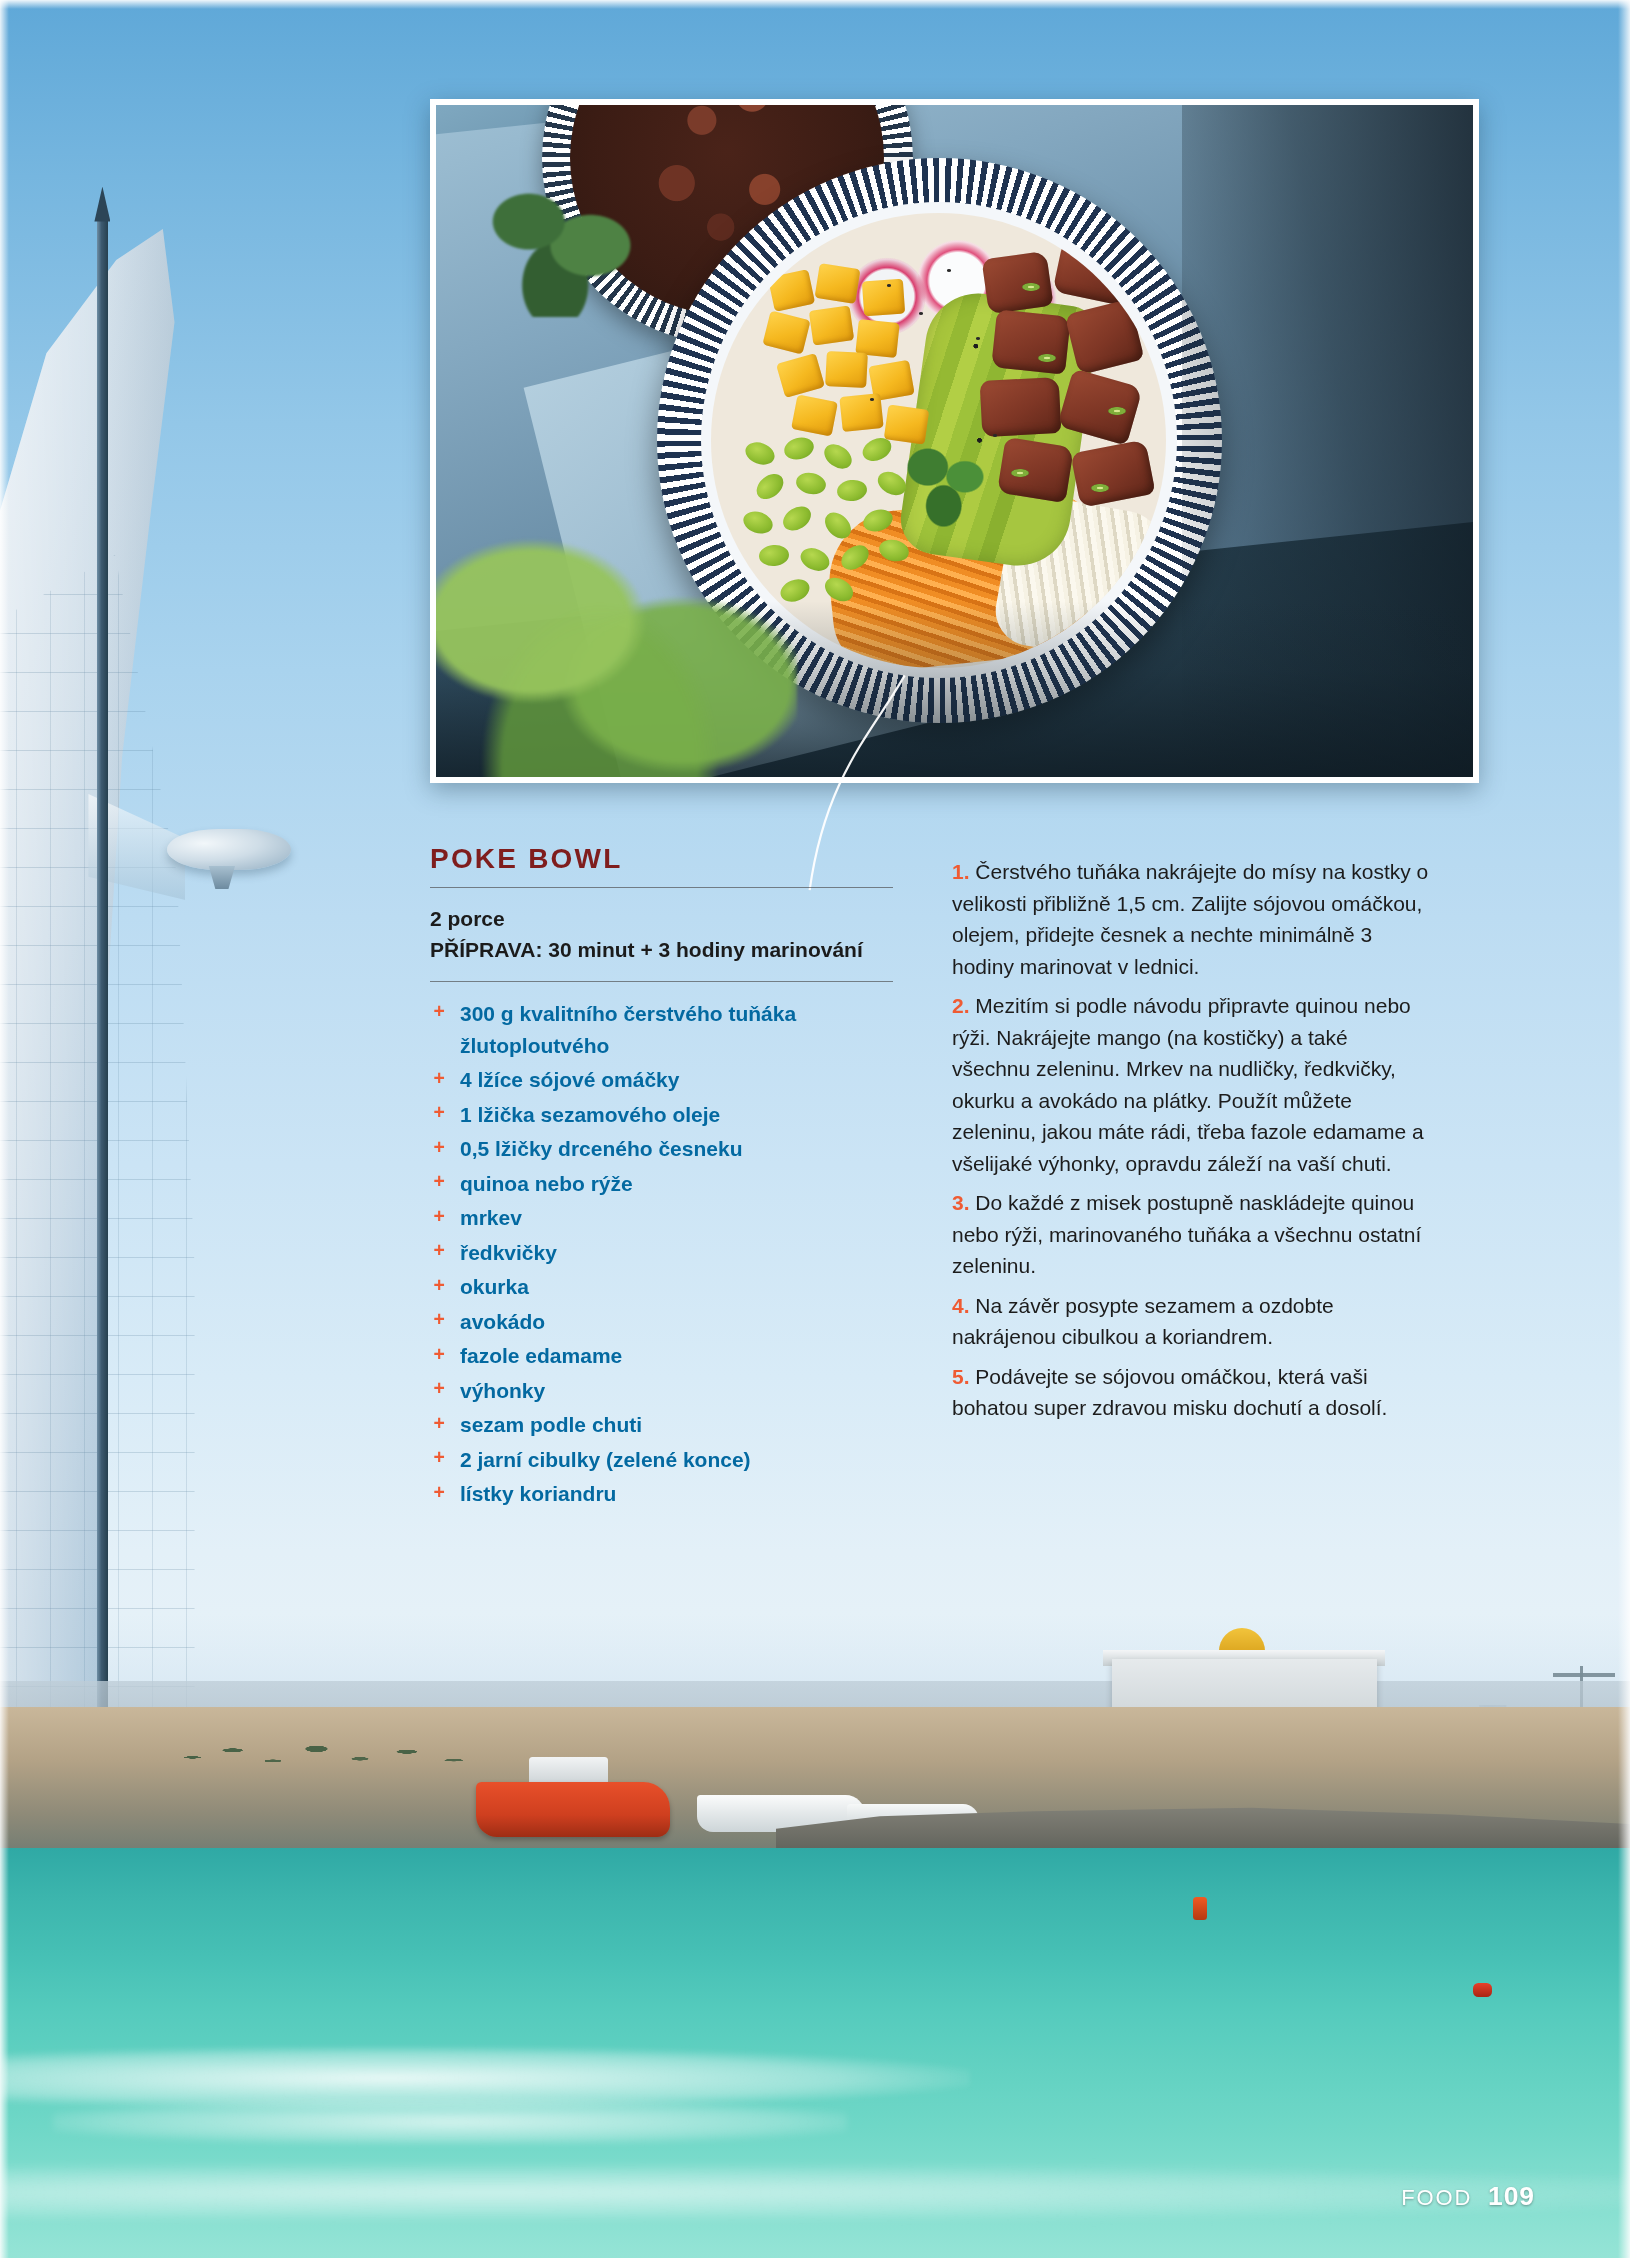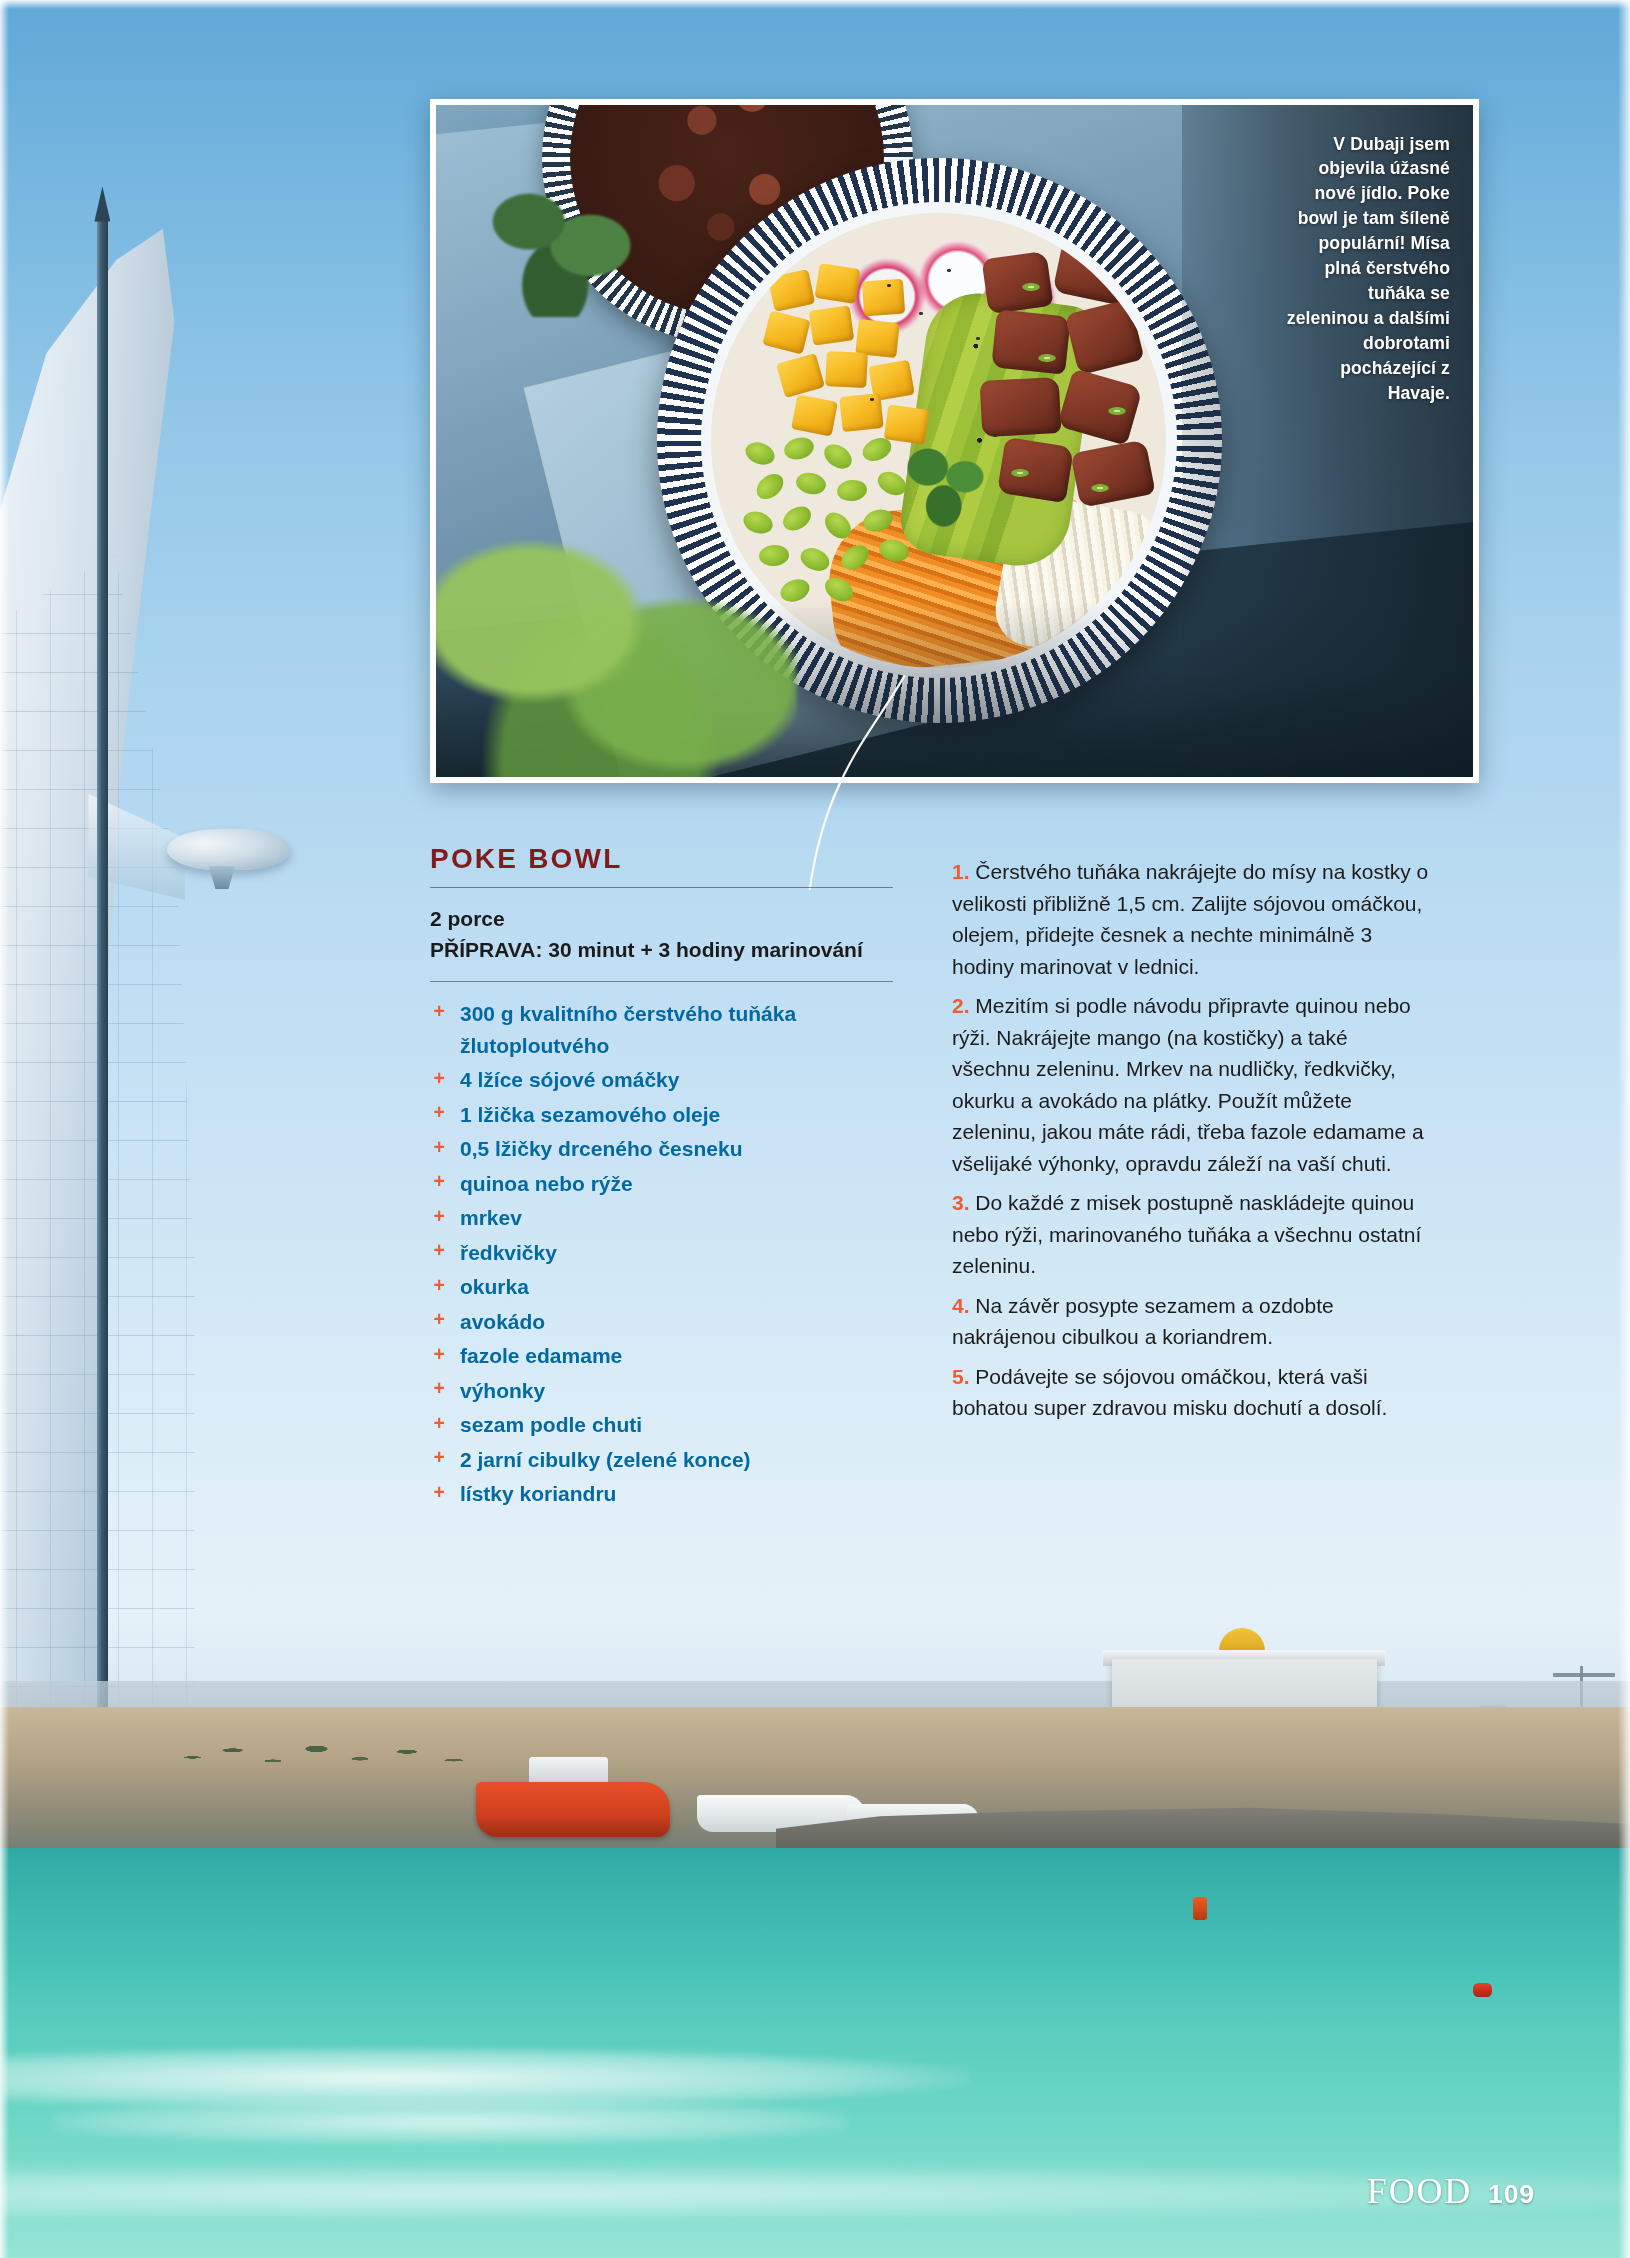--- a/index.html
+++ b/index.html
@@ -550,22 +550,22 @@
   .footer {
     position: absolute;
     right: 95px; bottom: 46px;
     display: flex;
     align-items: baseline;
     gap: 16px;
     color: #ffffff;
     text-shadow: 0 0.9px 2.6px rgba(0,0,0,.35);
   }
   .footer-brand {
-    font-family: Liberation Serif, serif;
-    font-size: 36px;
+    font-family: Liberation Sans, sans-serif;
+    font-size: 22px;
     letter-spacing: 1.8px;
   }
   .footer-page {
     font-size: 26.5px;
     font-weight: 700;
     letter-spacing: 0.9px;
   }
 
   
   .scan-edge-top { position:absolute; left:0; top:0; width:1630px; height:8.8px; background:linear-gradient(180deg, rgba(255,255,255,.9), rgba(255,255,255,0)); }
@@ -694,21 +694,20 @@
       <div class="sesame" style="left:236px; top:56px;"></div>
       <div class="sesame" style="left:265px; top:124px;"></div>
       <div class="sesame" style="left:159px; top:185px;"></div>
       <div class="sesame" style="left:282px; top:221px;"></div>
     </div>
 
     <div class="photo-dark-right"></div>
     <div class="photo-dark-bottom"></div>
     <div class="photo-fg-green"></div>
 
-    <div class="photo-caption">V Dubaji jsem objevila úžasné nové jídlo. Poke bowl je tam šíleně populární! Mísa plná čerstvého tuňáka se zeleninou a dalšími dobrotami pocházející z Havaje.</div>
   </div>
 
   <svg class="leader" viewBox="0 0 200 260" xmlns="http://www.w3.org/2000/svg">
     <path d="M 186 6 C 150 70, 96 120, 78 250" stroke="#ffffff" stroke-width="2.5" fill="none" opacity="0.95"></path>
   </svg>
 
   <div class="recipe">
     <div class="col-left">
       <h1 class="recipe-title">POKE BOWL</h1>
       <div class="rule"></div>

